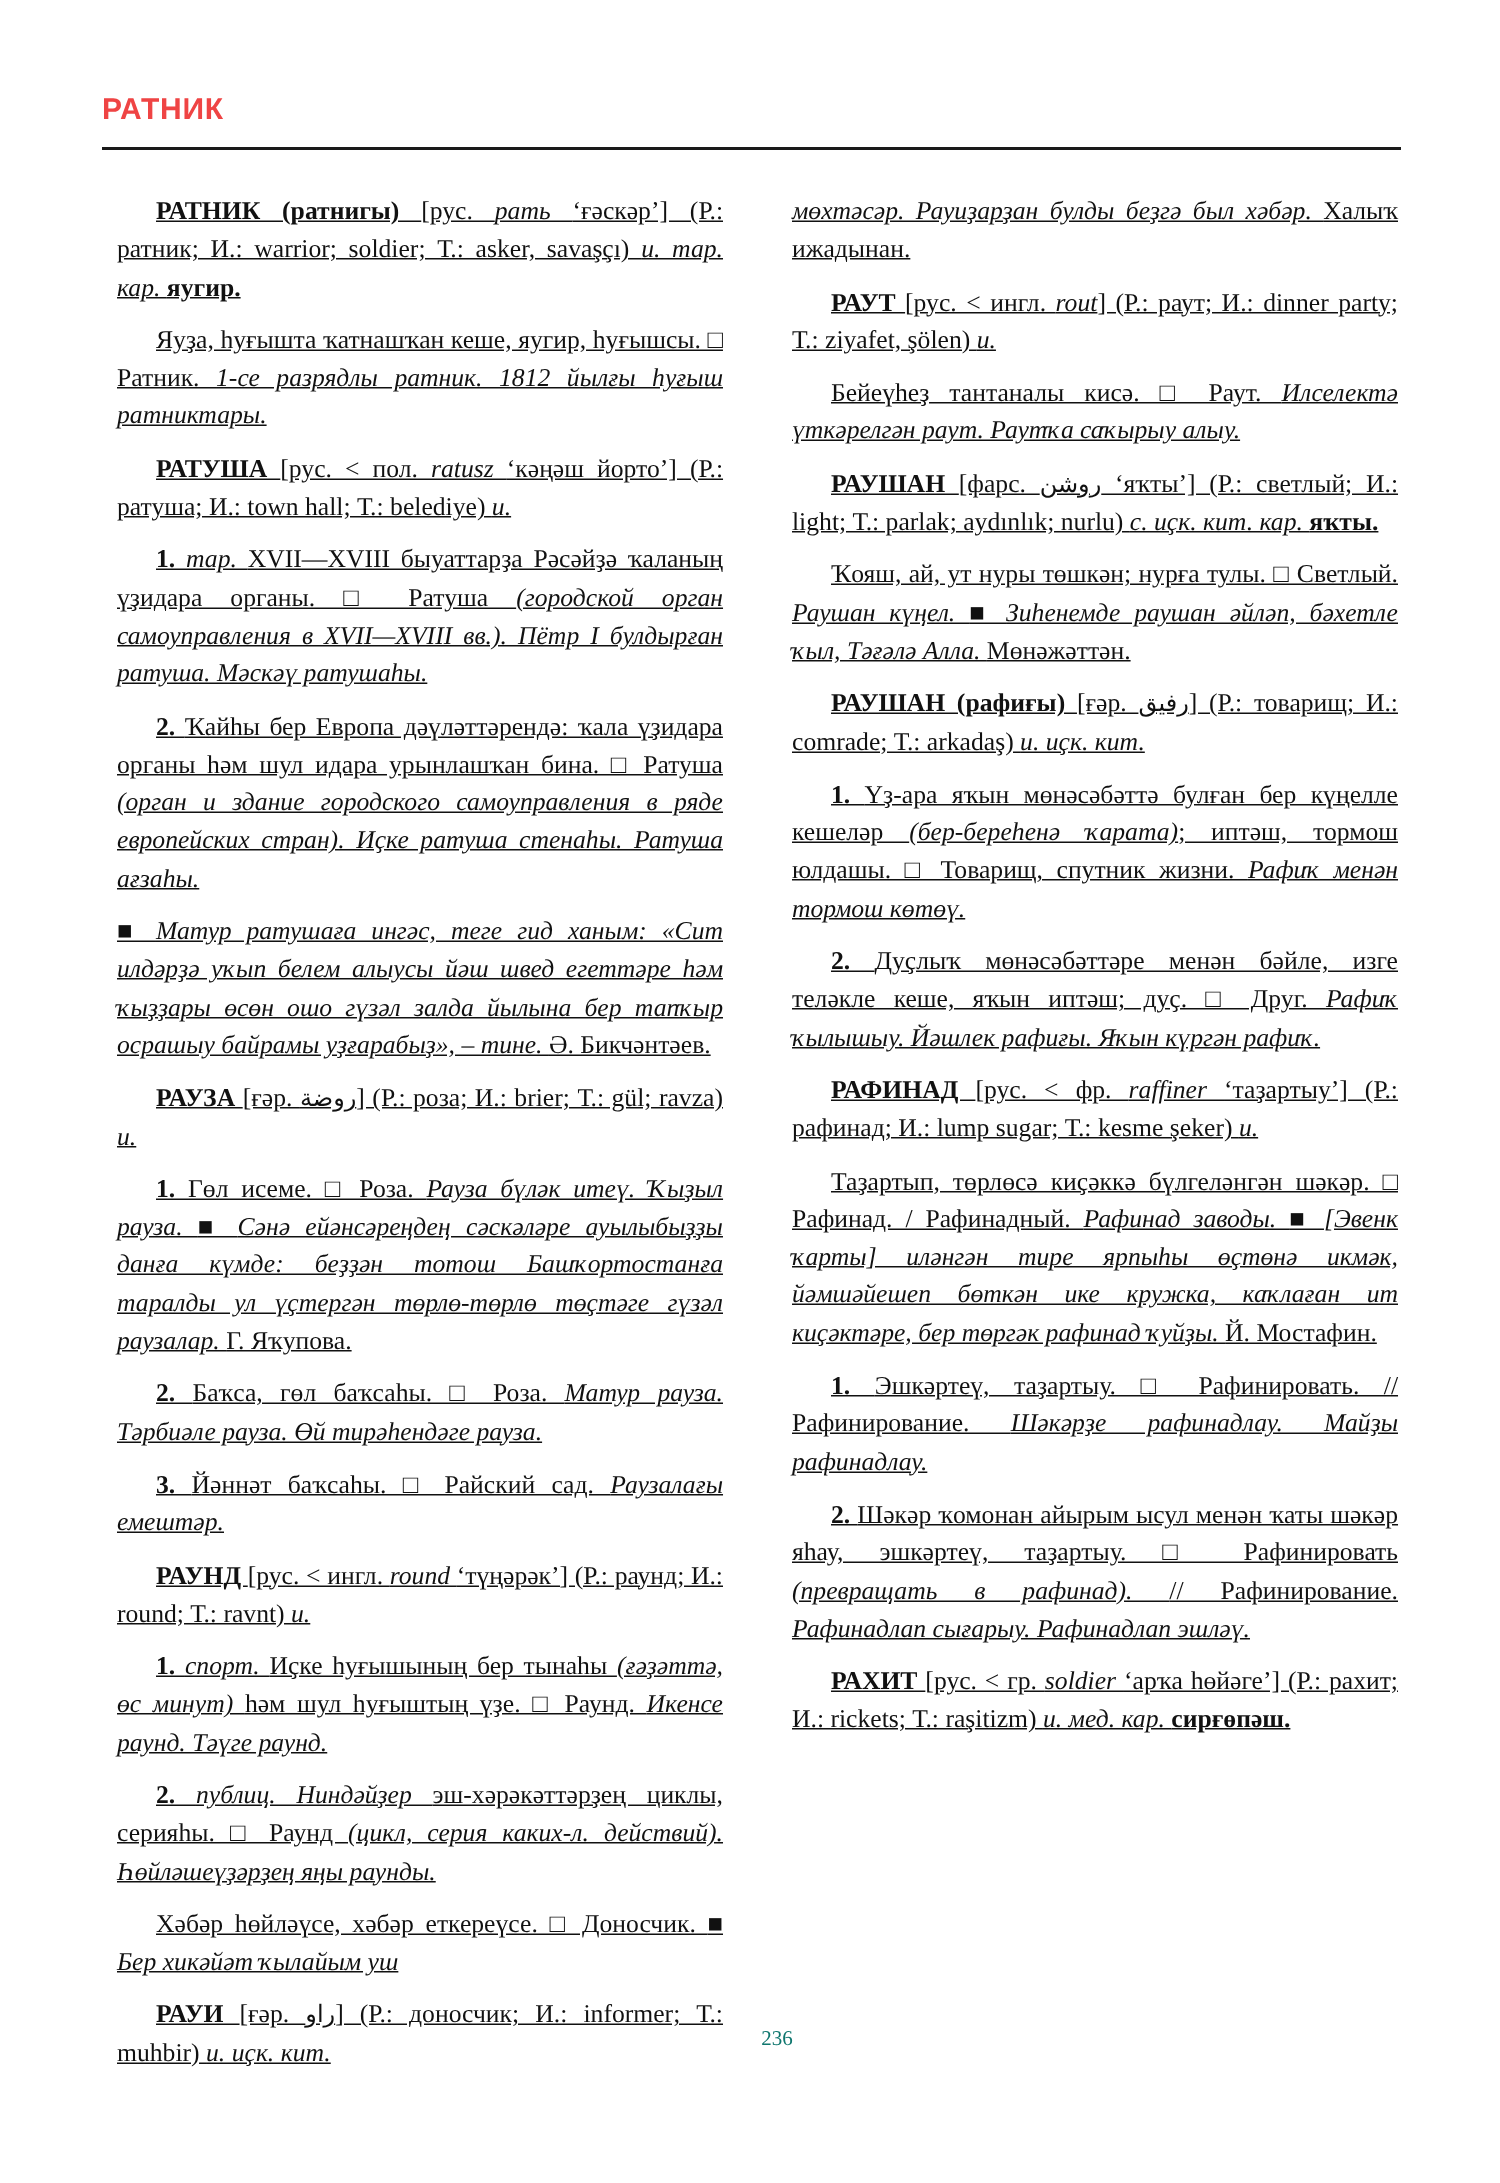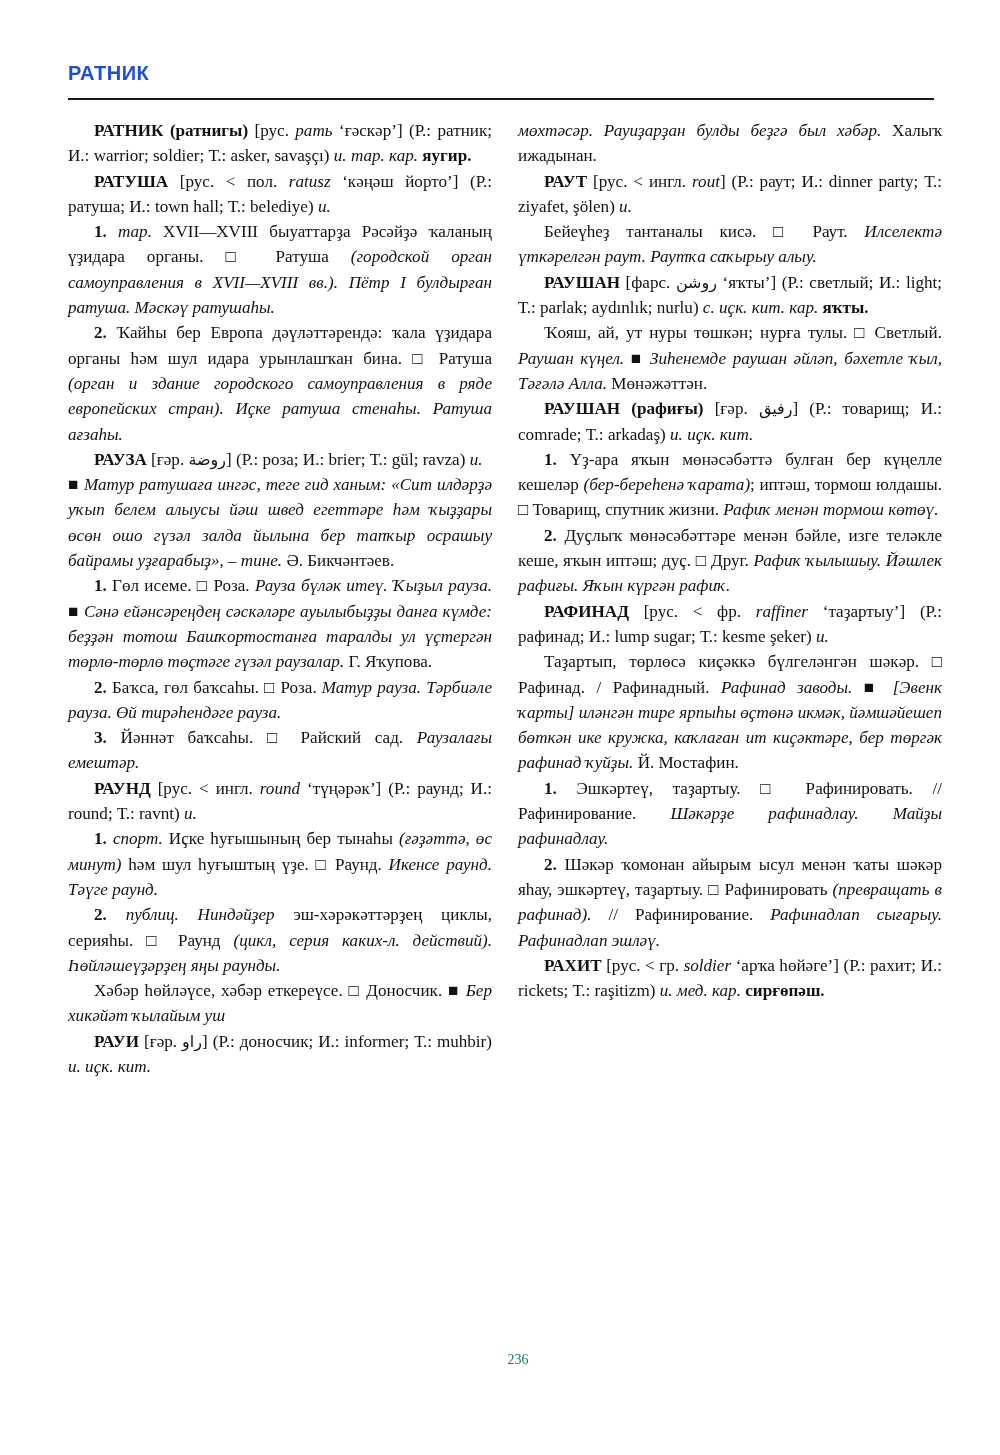--- a/index.html
+++ b/index.html
@@ -23,21 +23,21 @@
   }
   .running-head {
     position: absolute;
     left: 68px;
     top: 62px;
     width: 866px;
     font-size: 20px;
     font-weight: bold;
     letter-spacing: 0.5px;
     font-family: "Liberation Sans", "DejaVu Sans", sans-serif;
-    color: #1d4ed8;
+    color: #ef4444;
   }
   .head-rule {
     position: absolute;
     left: 68px;
     top: 98px;
     width: 866px;
     height: 2px;
     background: #1a1a1a;
   }
   .columns {
@@ -46,28 +46,29 @@
     top: 118px;
     width: 874px;
     height: 1200px;
     display: flex;
     justify-content: space-between;
   }
   .col {
     width: 424px;
   }
   .entry {
-    margin: 0;
+    margin: 10px;
     padding: 0;
     text-align: justify;
     text-justify: inter-word;
     font-size: 17.1px;
     line-height: 25.3px;
     text-indent: 26px;
     hyphens: manual;
+    text-decoration: underline;
   }
   .entry.cont {
     text-indent: 0;
   }
   .hw {
     font-weight: bold;
   }
   .it {
     font-style: italic;
   }
@@ -92,25 +93,26 @@
 <body>
 
 <div class="page">
 
   <div class="running-head">РАТНИК</div>
   <div class="head-rule"></div>
 
   <div class="columns">
     <div class="col" id="col-left">
         <p class="entry"><span class="hw">РАТНИК (ратнигы) </span><span>[рус. </span><span class="it">рать </span><span>‘ғәскәр’] (Р.: ратник; И.: warrior; soldier; Т.: asker, savaşçı) </span><span class="it">и. тар. кар. </span><span class="hw">яугир.</span></p>
+        <p class="entry"><span>Яуҙа, һуғышта ҡатнашҡан кеше, яугир, һуғышсы. □ Ратник. </span><span class="it">1-се разрядлы ратник. 1812 йылғы һуғыш ратниктары.</span></p>
         <p class="entry"><span class="hw">РАТУША </span><span>[рус. &lt; пол. </span><span class="it">ratusz </span><span>‘кәңәш йорто’] (Р.: ратуша; И.: town hall; Т.: belediye) </span><span class="it">и.</span></p>
         <p class="entry"><span class="hw">1. </span><span class="it">тар. </span><span>XVII—XVIII быуаттарҙа Рәсәйҙә ҡаланың үҙидара органы. □ Ратуша </span><span class="it">(городской орган самоуправления в XVII—XVIII вв.). Пётр I булдырған ратуша. Мәскәү ратушаһы.</span></p>
         <p class="entry"><span class="hw">2. </span><span>Ҡайһы бер Европа дәүләттәрендә: ҡала үҙидара органы һәм шул идара урынлашҡан бина. □ Ратуша </span><span class="it">(орган и здание городского самоуправления в ряде европейских стран). Иҫке ратуша стенаһы. Ратуша ағзаһы.</span></p>
+        <p class="entry cont"><span>■ </span><span class="it">Матур ратушаға ингәс, теге гид ханым: «Сит илдәрҙә уҡып белем алыусы йәш швед егеттәре һәм ҡыҙҙары өсөн ошо гүзәл залда йылына бер тапҡыр осрашыу байрамы уҙғарабыҙ», – тине. </span><span>Ә. Бикчәнтәев.</span></p>
         <p class="entry"><span class="hw">РАУЗА </span><span>[ғәр. </span><span class="ar">روضة</span><span>] (Р.: роза; И.: brier; Т.: gül; ravza) </span><span class="it">и.</span></p>
-        <p class="entry cont"><span>■ </span><span class="it">Матур ратушаға ингәс, теге гид ханым: «Сит илдәрҙә уҡып белем алыусы йәш швед егеттәре һәм ҡыҙҙары өсөн ошо гүзәл залда йылына бер тапҡыр осрашыу байрамы уҙғарабыҙ», – тине. </span><span>Ә. Бикчәнтәев.</span></p>
         <p class="entry"><span class="hw">1. </span><span>Гөл исеме. □ Роза. </span><span class="it">Рауза бүләк итеү. Ҡыҙыл рауза. </span><span>■ </span><span class="it">Сәнә ейәнсәреңдең сәскәләре ауылыбыҙҙы данға күмде: беҙҙән тотош Башҡортостанға таралды ул үҫтергән төрлө-төрлө төҫтәге гүзәл раузалар. </span><span>Г. Яҡупова.</span></p>
         <p class="entry"><span class="hw">2. </span><span>Баҡса, гөл баҡсаһы. □ Роза. </span><span class="it">Матур рауза. Тәрбиәле рауза. Өй тирәһендәге рауза.</span></p>
         <p class="entry"><span class="hw">3. </span><span>Йәннәт баҡсаһы. □ Райский сад. </span><span class="it">Раузалағы емештәр.</span></p>
         <p class="entry"><span class="hw">РАУНД </span><span>[рус. &lt; ингл. </span><span class="it">round </span><span>‘түңәрәк’] (Р.: раунд; И.: round; Т.: ravnt) </span><span class="it">и.</span></p>
         <p class="entry"><span class="hw">1. </span><span class="it">спорт. </span><span>Иҫке һуғышының бер тынаһы </span><span class="it">(ғәҙәттә, өс минут) </span><span>һәм шул һуғыштың үҙе. □ Раунд. </span><span class="it">Икенсе раунд. Тәүге раунд.</span></p>
         <p class="entry"><span class="hw">2. </span><span class="it">публиц. Ниндәйҙер </span><span>эш-хәрәкәттәрҙең циклы, серияһы. □ Раунд </span><span class="it">(цикл, серия каких-л. действий). Һөйләшеүҙәрҙең яңы раунды.</span></p>
         <p class="entry"><span>Хәбәр һөйләүсе, хәбәр еткереүсе. □ Доносчик. </span><span>■ </span><span class="it">Бер хикәйәт ҡылайым уш</span></p>
         <p class="entry"><span class="hw">РАУИ </span><span>[ғәр. </span><span class="ar">راو</span><span>] (Р.: доносчик; И.: informer; Т.: muhbir) </span><span class="it">и. иҫк. кит.</span></p>
       </div>
     <div class="col" id="col-right">

